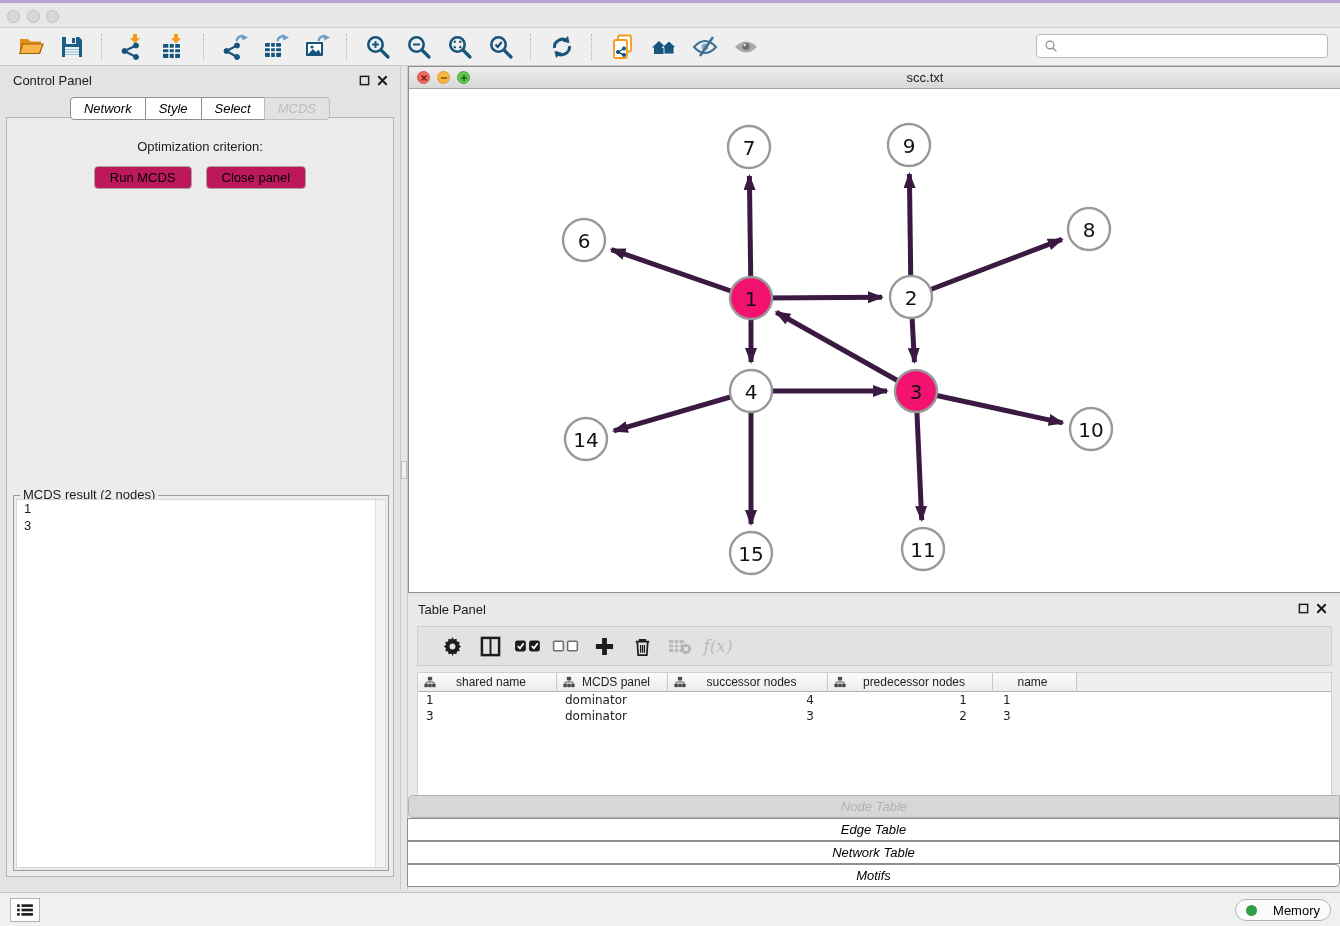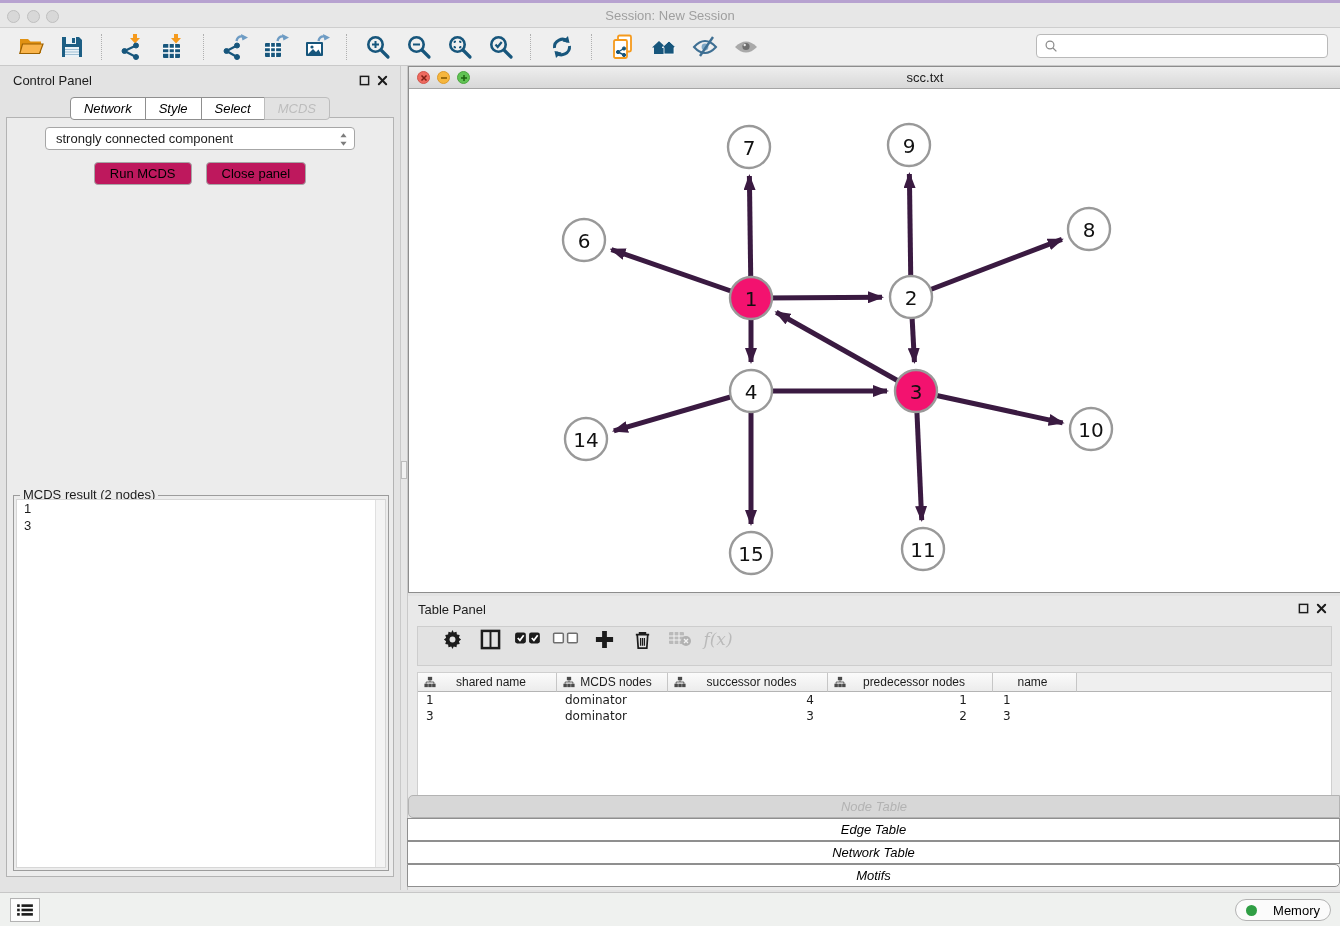--- a/index.html
+++ b/index.html
@@ -50,21 +50,21 @@
   .nf-light svg{width:8px;height:8px;}
   .l-close{left:8px;background:#ee6a5f;border:1px solid #d2554b;}
   .l-min{left:28px;background:#f6b63d;border:1px solid #dd9b2a;}
   .l-zoom{left:48px;background:#61c354;border:1px solid #4ba53f;}
   .nf-canvas{position:absolute;left:0;top:22px;width:923px;height:503px;background:#fff;}
   #graph-svg{width:100%;height:100%;display:block;}
   
   .table-panel{position:absolute;left:408px;top:596px;width:932px;height:294px;background:#e9e9e9;}
   .tp-title{position:absolute;left:10px;top:6px;font-size:13px;}
   .tp-toolbar{position:absolute;left:9px;right:8px;top:30px;height:40px;background:#e2e2e2;border:1px solid #cdcdcd;box-sizing:border-box;display:flex;align-items:center;padding-left:15px;}
-  .tp-btn{width:38px;height:34px;background:none;border:none;display:flex;align-items:flex-start;justify-content:center;padding:0;cursor:pointer;}
+  .tp-btn{width:38px;height:34px;background:none;border:none;display:flex;align-items:center;justify-content:center;padding:0;cursor:pointer;}
   .tp-btn svg{width:21px;height:21px;}
   .tp-btn.wide svg{width:28px;height:18px;}
   .tp-btn.disabled{opacity:.55;cursor:default;}
   .fx-label{font-family:"DejaVu Serif",serif;font-style:italic;font-size:17px;color:#9a9a9a;}
   .tp-table{position:absolute;left:9px;right:8px;top:76px;height:173px;background:#fff;border:1px solid #cfcfcf;box-sizing:border-box;overflow:hidden;}
   .thead{display:flex;height:19px;}
   .th{display:flex;align-items:center;background:linear-gradient(#fbfbfb,#ececec);border-right:1px solid #c6c6c6;border-bottom:1px solid #b4b4b4;font-size:12px;box-sizing:border-box;padding-left:6px;cursor:pointer;}
   .th svg{width:12px;height:12px;flex:none;}
   .th .th-label{flex:1;text-align:center;padding-right:10px;}
   .th:nth-child(1){width:139px}.th:nth-child(2){width:111px}.th:nth-child(3){width:160px}.th:nth-child(4){width:165px}.th:nth-child(5){width:84px}
@@ -90,21 +90,20 @@
 <body>
 
 <div id="window">
 
   <div class="top-accent" style="background: rgb(183, 162, 208);"></div>
 
   <div class="app-titlebar">
     <span class="traffic t1"></span>
     <span class="traffic t2"></span>
     <span class="traffic t3"></span>
-    <div class="app-title">Session: New Session</div>
   </div>
 
   <div class="main-toolbar">
     <span style="display:flex;align-items:center;">
         <button class="tb-btn">
           <svg viewBox="0 0 26 26">
             <path d="M2 5h8l2.5 2.5H23V19H2z" fill="#E09112"></path>
             <path d="M4.5 10H25l-3.5 9.5H1.8z" fill="#F9B44C" stroke="#9C6100" stroke-width="1.2"></path>
           </svg>
         </button>
@@ -262,27 +261,21 @@
           <path d="M2 2l8 8M10 2l-8 8" stroke="#1c1c1c" stroke-width="2.2" stroke-linecap="round"></path>
         </svg>
     </button>
     <div class="cp-tabs">
         <button class="cp-tab">Network</button>
         <button class="cp-tab">Style</button>
         <button class="cp-tab">Select</button>
         <button class="cp-tab active">MCDS</button>
       </div>
     <div class="cp-content">
-      <div class="dropdown">
-        <span>strongly connected component</span>
-        <svg class="chev" viewBox="0 0 10 16">
-            <path d="M5 1l3.4 4.6H1.6z" fill="#7c7c7c"></path>
-            <path d="M5 15l3.4-4.6H1.6z" fill="#7c7c7c"></path>
-          </svg>
-      </div>
+      <div class="opt-label">Optimization criterion:</div>
       <div class="btn-row">
         <button class="mac-btn">Run MCDS</button>
         <button class="mac-btn">Close panel</button>
       </div>
       <div class="result-box">
         <span class="result-legend">MCDS result (2 nodes)</span>
         <div class="result-area">
           <div>
               <div class="result-line">1</div>
               <div class="result-line">3</div>
@@ -467,21 +460,21 @@
           <div class="th">
             <span style="display: flex;">
               <svg viewBox="0 0 14 14">
                 <rect x="4.5" y="1" width="5" height="4" fill="#4a4a4a"></rect>
                 <path d="M7 5v2M2.5 9V7h9v2" stroke="#4a4a4a" fill="none"></path>
                 <rect x="0.5" y="9" width="4" height="4" fill="#4a4a4a"></rect>
                 <rect x="5" y="9" width="4" height="4" fill="#4a4a4a"></rect>
                 <rect x="9.5" y="9" width="4" height="4" fill="#4a4a4a"></rect>
               </svg>
             </span>
-            <span class="th-label">MCDS nodes</span>
+            <span class="th-label">MCDS panel</span>
           </div>
           <div class="th">
             <span style="display: flex;">
               <svg viewBox="0 0 14 14">
                 <rect x="4.5" y="1" width="5" height="4" fill="#4a4a4a"></rect>
                 <path d="M7 5v2M2.5 9V7h9v2" stroke="#4a4a4a" fill="none"></path>
                 <rect x="0.5" y="9" width="4" height="4" fill="#4a4a4a"></rect>
                 <rect x="5" y="9" width="4" height="4" fill="#4a4a4a"></rect>
                 <rect x="9.5" y="9" width="4" height="4" fill="#4a4a4a"></rect>
               </svg>

